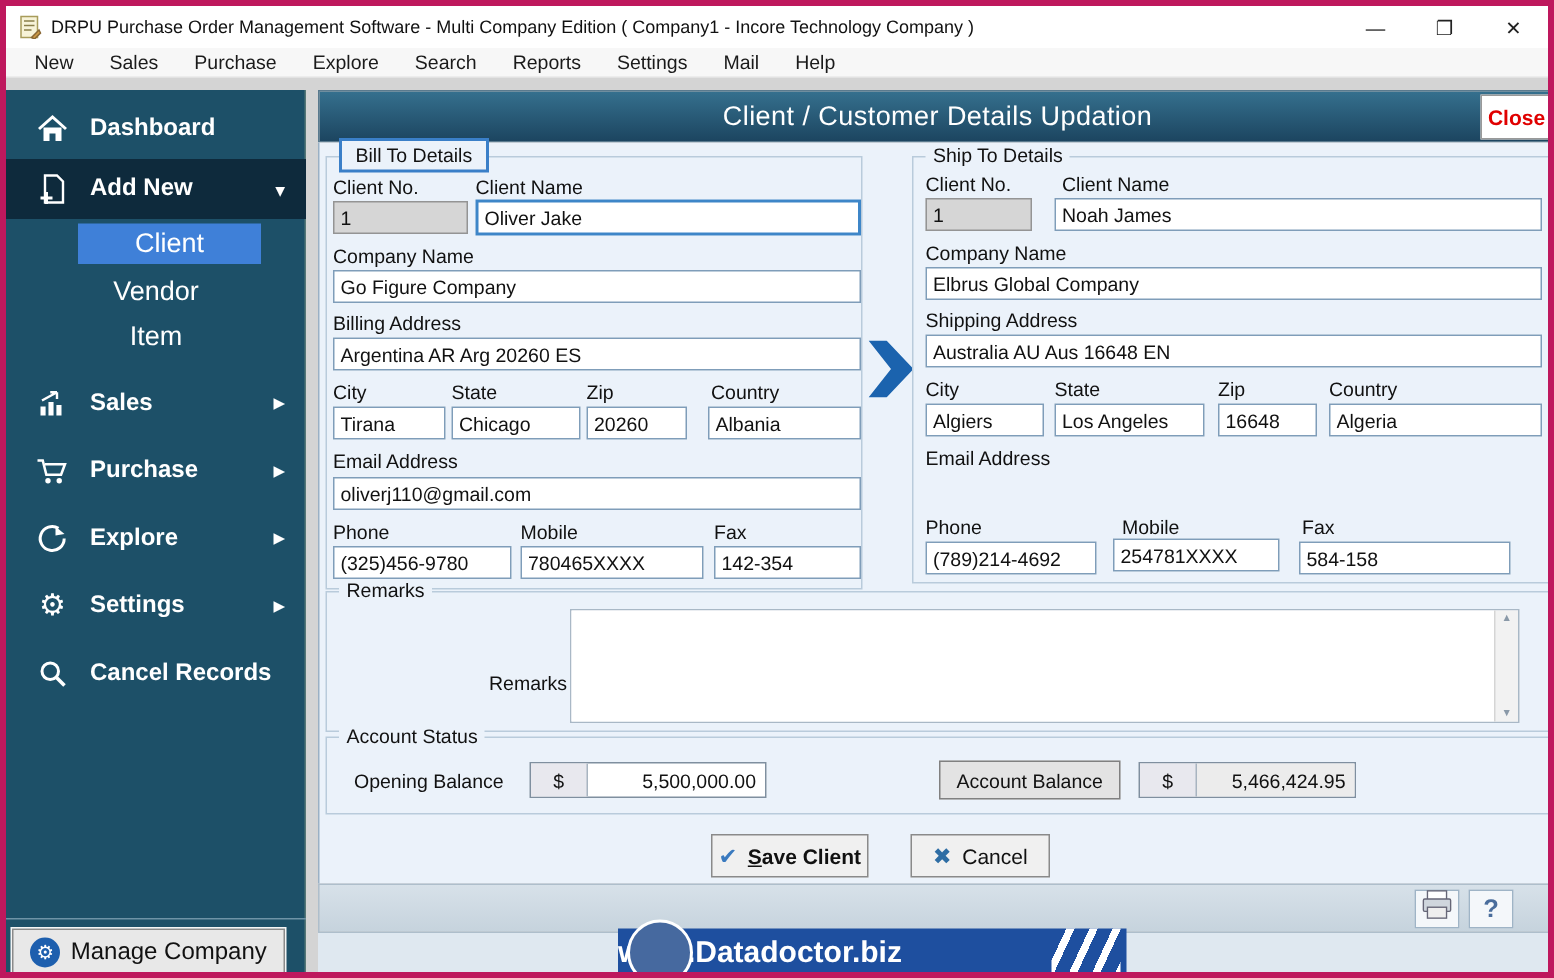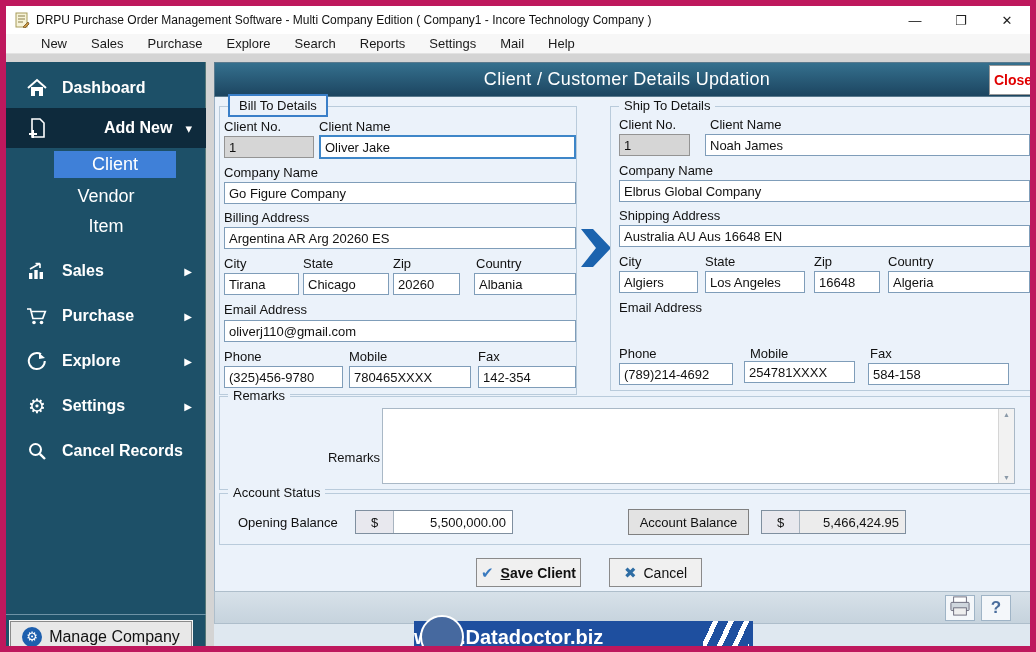--- a/index.html
+++ b/index.html
@@ -1,37 +1,37 @@
 <!DOCTYPE html>
 <html><head>
 <meta charset="utf-8">
 <style>
   * { margin:0; padding:0; box-sizing:border-box; }
   html,body { width:1036px; height:652px; font-family:"Liberation Sans", sans-serif; }
   #window {
     position:relative; width:1036px; height:652px; background:#d4d4d4;
-    border:6px solid #be185d; overflow:hidden; font-family:"Liberation Sans", sans-serif;
+    border:4px solid #be185d; overflow:hidden; font-family:"Liberation Sans", sans-serif;
   }
   
   #titlebar { position:absolute; left:0; top:0; width:100%; height:28px; background:#ffffff; display:flex; align-items:center; }
   #titlebar .app-title { font-size:12px; color:#111; margin-left:6px; white-space:nowrap; }
   #titlebar .app-ico { margin-left:8px; display:flex; }
   .win-controls { position:absolute; right:0; top:0; height:28px; display:flex; }
   .win-btn { width:46px; height:28px; display:flex; align-items:center; justify-content:center; font-size:13px; color:#222; cursor:default; }
   
-  #menubar { position:absolute; left:0; top:28px; width:100%; height:20px; background:#f7f7f7; display:flex; align-items:center; padding-left:23px; border-bottom:1px solid #e2e2e2; }
+  #menubar { position:absolute; left:0; top:28px; width:100%; height:20px; background:#f7f7f7; display:flex; align-items:center; padding-left:7px; border-bottom:1px solid #e2e2e2; }
   .menu-item { font-size:13px; color:#1a1a1a; padding:0 12px; height:20px; display:flex; align-items:center; }
   
   #sidebar { position:absolute; left:0; top:56px; width:200px; height:592px; background:#1d5068; border-right:1px solid #577; }
   .side-row { position:absolute; left:0; width:200px; display:flex; align-items:center; color:#fff; }
   .side-ico { width:26px; display:flex; justify-content:center; margin-left:18px; margin-right:12px; }
   .side-label { font-size:16px; font-weight:bold; color:#fff; }
   .side-sub { font-size:18px; color:#fff; }
   .side-arrow { position:absolute; right:14px; font-size:10px; color:#fff; }
-  #row-addnew { background:#0e2a3c; height:40px;gap:42px; }
+  #row-addnew { background:#0e2a3c; height:40px; }
   #row-client { position:absolute; left:48px; width:122px; height:27px; background:#3f80d8; display:flex; align-items:center; justify-content:center; }
   .gear-glyph { font-size:20px; color:#fff; line-height:1; }
   #manage-divider { position:absolute; left:0; top:552px; width:200px; border-top:1px solid #6e93a6; }
   #manage-btn { position:absolute; left:4px; top:559px; width:182px; height:31px; background:#e8e8e8; border:1px solid #8a8a8a; outline:1px solid #f5f5f5; display:flex; align-items:center; justify-content:center; gap:7px; }
   #manage-btn .mg-circle { width:20px; height:20px; border-radius:50%; background:#1d5fae; color:#fff; font-size:13px; display:flex; align-items:center; justify-content:center; }
   #manage-btn .mg-label { font-size:16px; color:#111; }
   
   #content-header { position:absolute; left:208px; top:56px; width:826px; height:35px; background:linear-gradient(#35708e, #1c4560); border:1px solid #5a7a8e; display:flex; align-items:center; justify-content:center; }
   #content-header .hdr-title { color:#fff; font-size:18px; letter-spacing:0.3px; }
   #close-btn { position:absolute; right:2px; top:2px; width:48px; height:30px; background:#fff; border:1px solid #999; color:#e00000; font-weight:bold; font-size:14px; display:flex; align-items:center; justify-content:center; }

